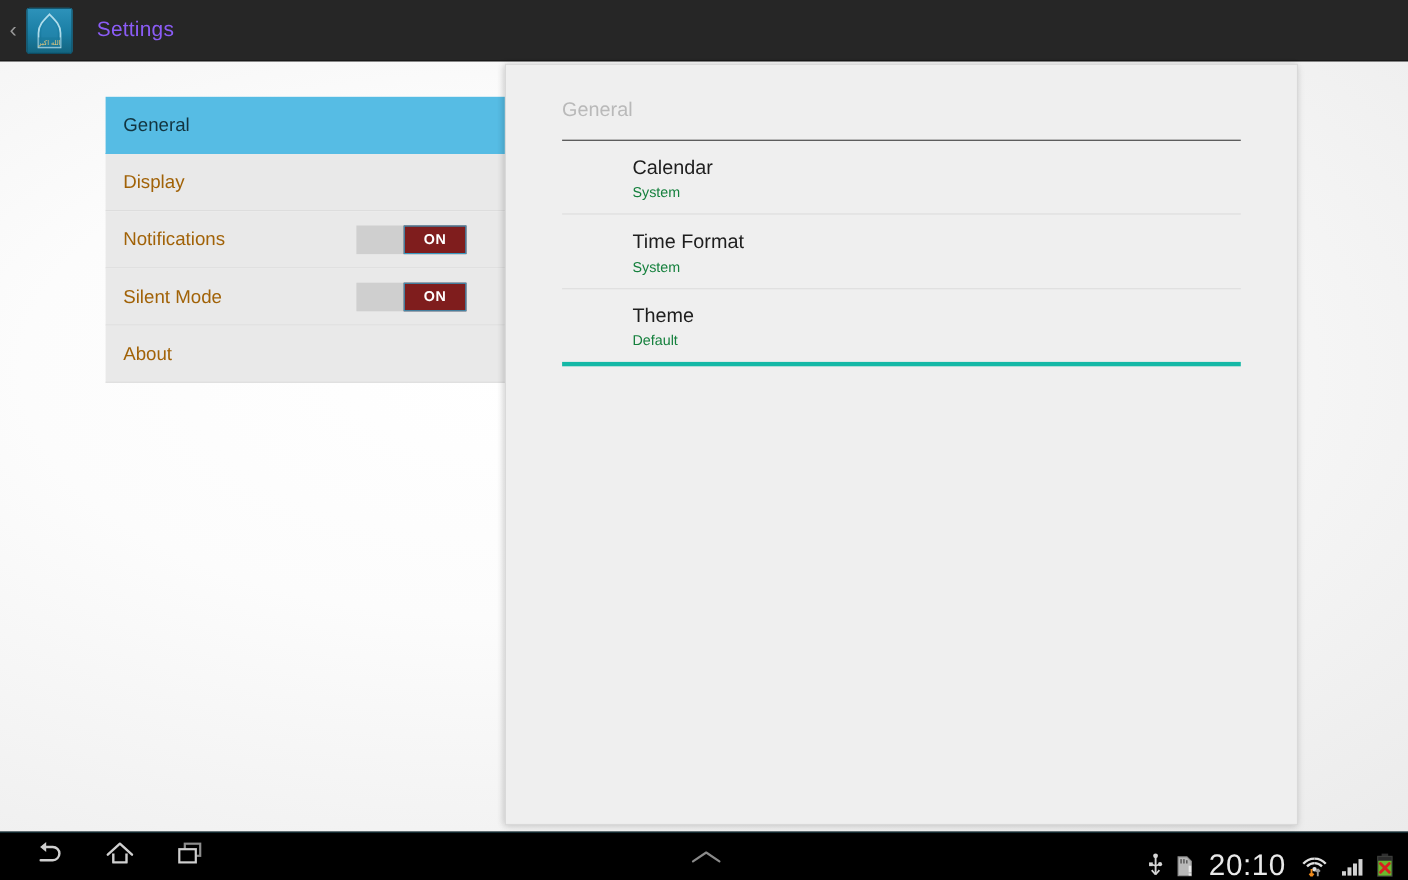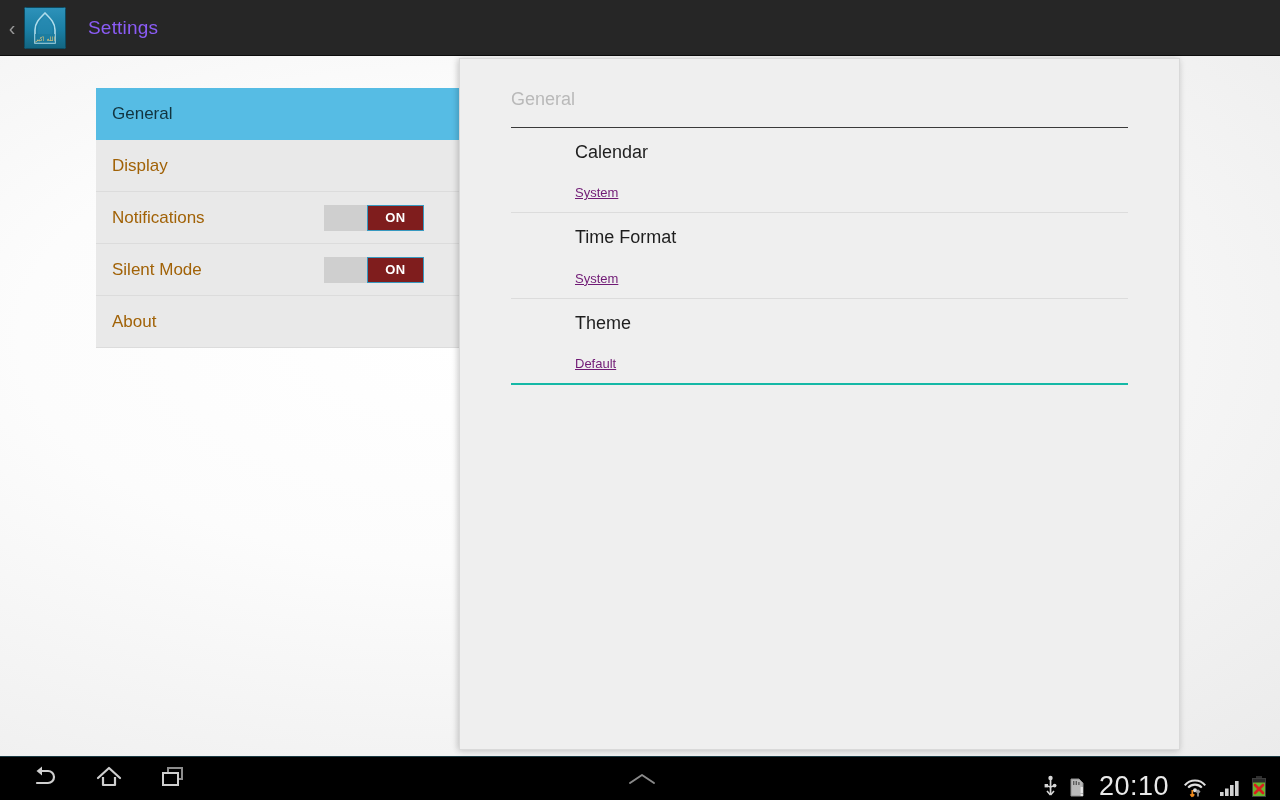--- a/index.html
+++ b/index.html
@@ -136,31 +136,30 @@
   .panel-divider {
     margin: 17px 51px 0 51px;
     height: 1px;
     background: #3a3a3a;
   }
   .pref-list { margin: 0 51px 0 51px; }
   .pref-row {
     padding: 12px 0 12px 64px;
     border-bottom: 1px solid #dcdcdc;
   }
-  .pref-row:last-child { border-bottom: 2px solid #14b8a6; }
+  .pref-row:last-child { border-bottom: 4px solid #14b8a6; }
   .pref-title {
     font-size: 18px;
     color: #1e1e1e;
     line-height: 1.35;
   }
   .pref-summary {
     font-size: 13px;
-    color: #701a75;
-    margin-top: 21px;
-    text-decoration: underline;
+    color: #15803d;
+    margin-top: 3px;
   }
 
   
   .system-bar {
     position: absolute;
     left: 0; top: 756px;
     width: 1280px; height: 44px;
     background: #000000;
     border-top: 1px solid #1b3b44;
     display: flex;

